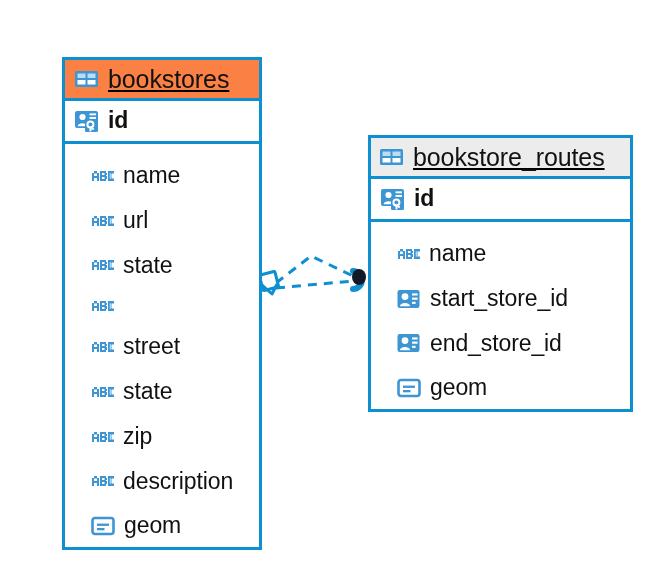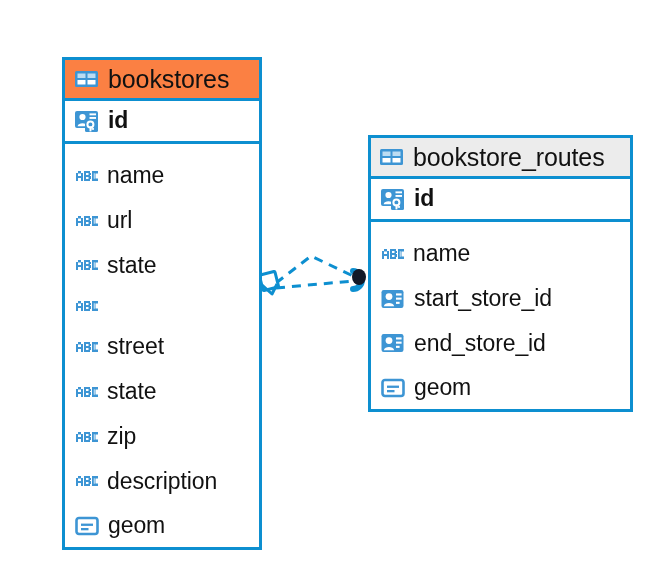--- a/index.html
+++ b/index.html
@@ -31,36 +31,38 @@
     border: 3px solid #0d8fd0;
     z-index: 3;
   }
   .entity-header {
     display: flex;
     align-items: center;
     gap: 9px;
     box-sizing: border-box;
     padding: 6px 10px 6px 9px;
     border-bottom: 3px solid #0d8fd0;
+    text-decoration: underline;
   }
   .entity-header.accent-orange { background: #fb8043; }
   .entity-header.accent-grey   { background: #ececec; padding-left: 8px; }
   .entity-title {
     font-size: 25px;
     color: #111111;
     line-height: 1.05;
     white-space: nowrap;
     letter-spacing: -0.1px;
   }
 
   .pk-section {
     border-bottom: 3px solid #0d8fd0;
   }
   .field-section {
     padding: 3px 0 5px 0;
+    margin-left: 16px;
   }
 
   .field-row {
     display: flex;
     align-items: center;
     gap: 8px;
     padding: 16px 10px 3px 9px;
     box-sizing: border-box;
   }
   .pk-section .field-row { padding-top: 7px; padding-bottom: 7px; }

